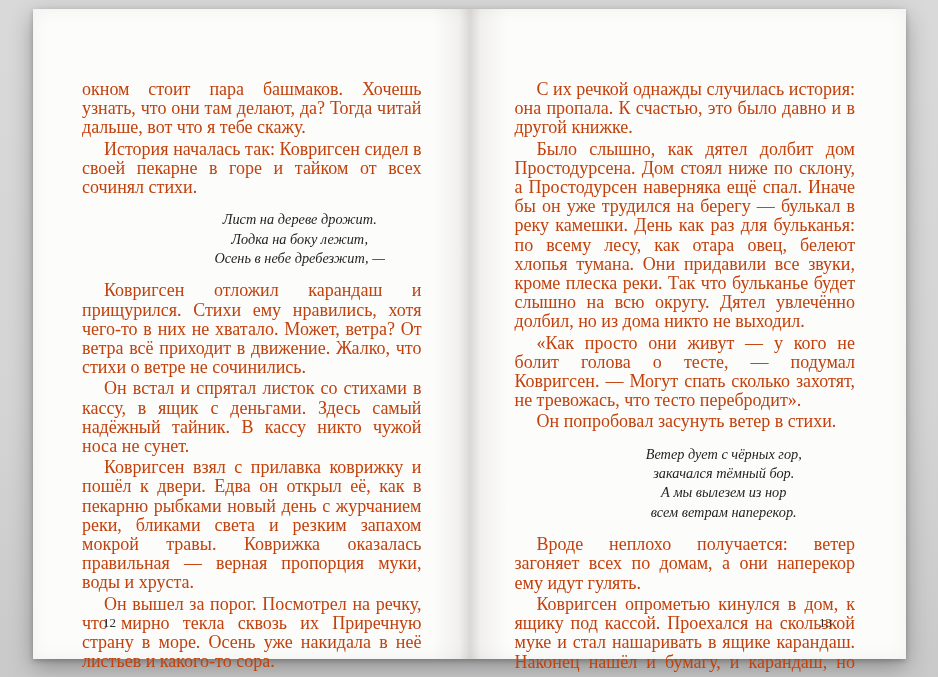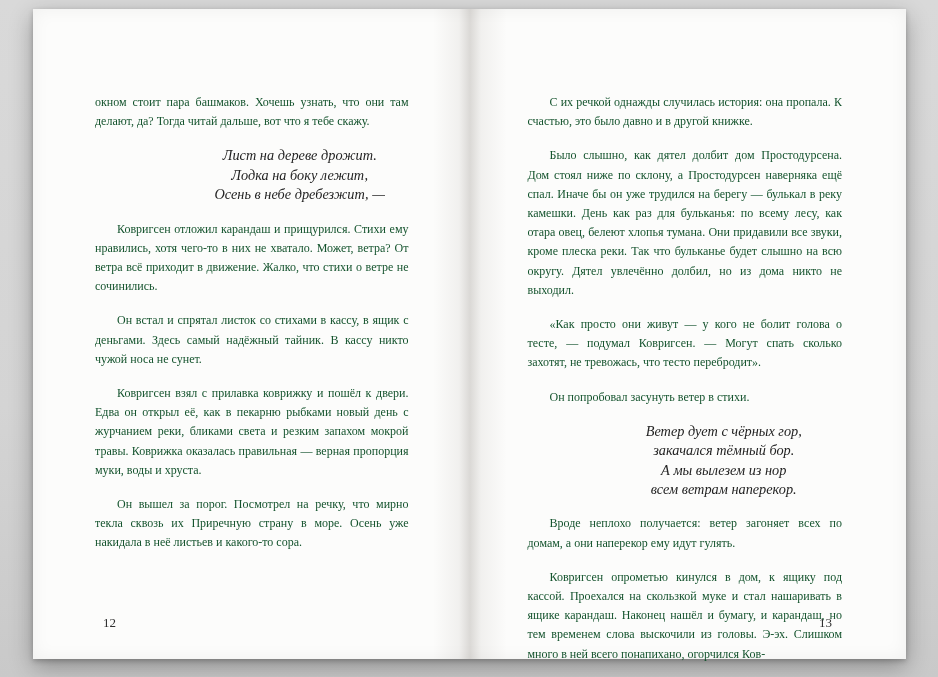--- a/index.html
+++ b/index.html
@@ -43,25 +43,25 @@
     transform: translateX(-50%);
     background: linear-gradient(to right,
       rgba(0,0,0,0) 0%,
       rgba(110,100,90,0.08) 35%,
       rgba(85,75,65,0.20) 50%,
       rgba(110,100,90,0.08) 65%,
       rgba(0,0,0,0) 100%);
     pointer-events: none;
   }
   .para {
-    margin: 15px;
+    margin: 2px;
     text-align: justify;
-    font-size: 12px;
+    font-size: 18px;
     line-height: 19.2px;
-    color: #14532d;
+    color: #c2410c;
   }
   .para.indent { text-indent: 22px; }
   .poem {
     margin: 13px 0 13px 96px;
     font-style: italic;
   }
   .page.right .poem { margin-left: 78px; }
   .poem-line {
     font-size: 14.3px;
     line-height: 19.4px;
@@ -77,20 +77,21 @@
   .page.left  .page-number { left: 70px; }
   .page.right .page-number { right: 74px; }
 </style>
 </head>
 <body>
 
 <div class="book">
 
   <div class="page left">
     <p class="para">окном стоит пара башмаков. Хочешь узнать, что они там делают, да? Тогда читай дальше, вот что я тебе скажу.</p>
+    <p class="para indent">История началась так: Ковригсен сидел в своей пекарне в горе и тайком от всех сочинял стихи.</p>
     <div class="poem">
       <div class="poem-line">Лист на дереве дрожит.</div>
       <div class="poem-line">Лодка на боку лежит,</div>
       <div class="poem-line">Осень в небе дребезжит, —</div>
     </div>
     <p class="para indent">Ковригсен отложил карандаш и прищурился. Стихи ему нравились, хотя чего-то в них не хватало. Может, ветра? От ветра всё приходит в движение. Жалко, что стихи о ветре не сочинились.</p>
     <p class="para indent">Он встал и спрятал листок со стихами в кассу, в ящик с деньгами. Здесь самый надёжный тайник. В кассу никто чужой носа не сунет.</p>
     <p class="para indent">Ковригсен взял с прилавка коврижку и пошёл к двери. Едва он открыл её, как в пекарню рыбками новый день с журчанием реки, бликами света и резким запахом мокрой травы. Коврижка оказалась правильная — верная пропорция муки, воды и хруста.</p>
     <p class="para indent">Он вышел за порог. Посмотрел на речку, что мирно текла сквозь их Приречную страну в море. Осень уже накидала в неё листьев и какого-то сора.</p>
     <div class="page-number">12</div>

